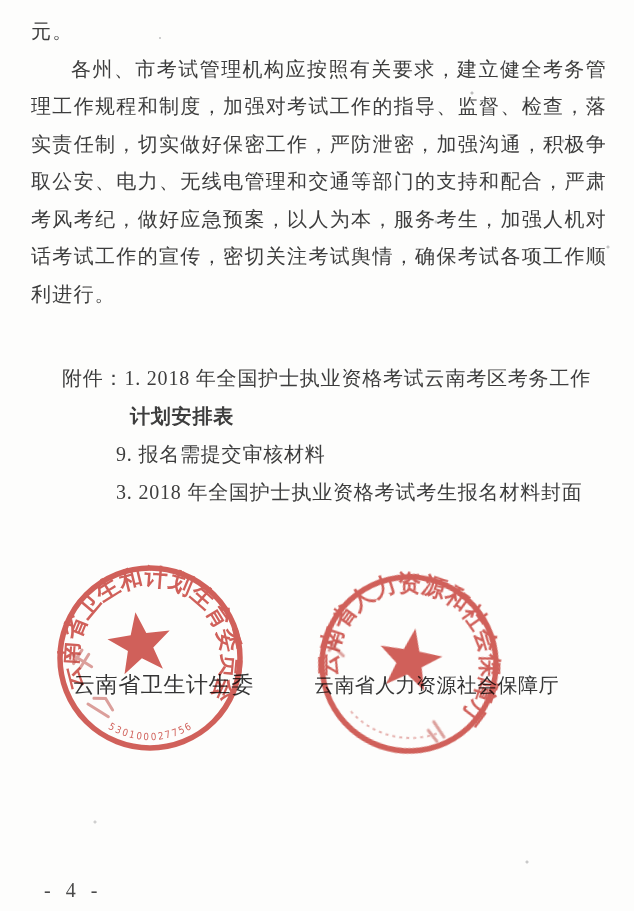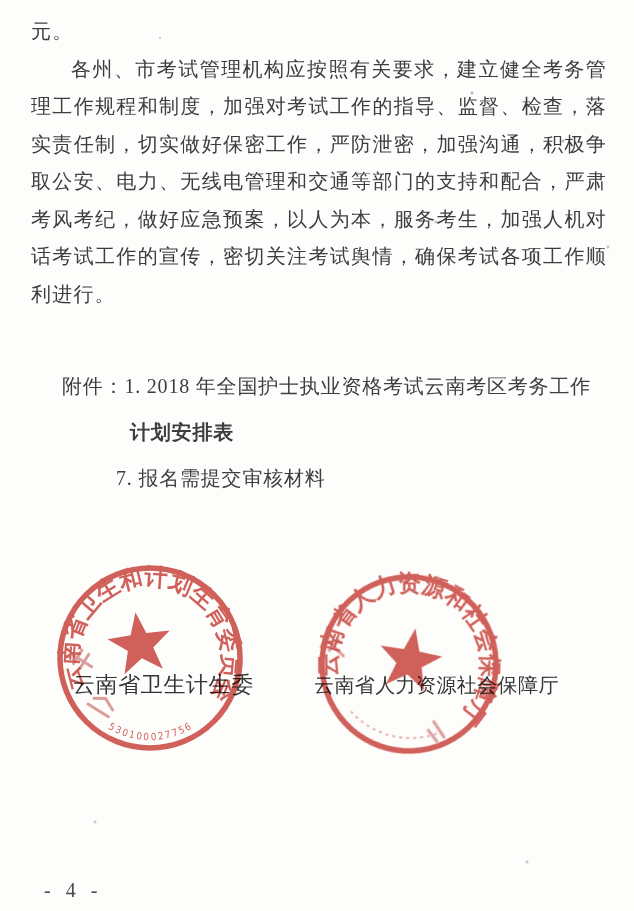--- a/index.html
+++ b/index.html
@@ -23,21 +23,21 @@
     position: absolute; top: 13px; left: 31px; width: 576px;
     font-size: 20px; line-height: 37.5px; letter-spacing: 1.2px;
     text-align: justify;
   }
   .cont-line { text-indent: 0; }
   .para { text-indent: 2em; margin: 0; }
   .attachments {
     position: absolute; top: 359px; left: 62px; width: 545px;
     font-size: 20px; line-height: 38px; letter-spacing: 0.8px;
   }
-  .att-line { white-space: nowrap; margin-top: 8px; }
+  .att-line { white-space: nowrap; }
   .att-line.cont { padding-left: 68px; font-weight: bold; }
   .att-line.item { padding-left: 54px; }
   .sig { position: absolute; white-space: nowrap; color: #353535; margin-left: 24px; }
   .sig-left  { top: 670px; left: 49px;  font-size: 22px; letter-spacing: 0.6px; }
   .sig-right { top: 672px; left: 290px; font-size: 20px; letter-spacing: 0.4px; }
   .date      { top: 708px; left: 331px; font-size: 20px; letter-spacing: 0.5px; }
   .page-number {
     position: absolute; top: 879px; left: 44px;
     font-size: 20px; letter-spacing: 5px; color: #4a4a4a;
   }
@@ -59,21 +59,22 @@
 <div class="page">
 
   <div class="body-text">
     <div class="cont-line">元。</div>
     <p class="para">各州、市考试管理机构应按照有关要求，建立健全考务管理工作规程和制度，加强对考试工作的指导、监督、检查，落实责任制，切实做好保密工作，严防泄密，加强沟通，积极争取公安、电力、无线电管理和交通等部门的支持和配合，严肃考风考纪，做好应急预案，以人为本，服务考生，加强人机对话考试工作的宣传，密切关注考试舆情，确保考试各项工作顺利进行。</p>
   </div>
 
   <div class="attachments">
     <div class="att-line first"><span class="att-label">附件：</span><span>1. 2018 年全国护士执业资格考试云南考区考务工作</span></div>
     <div class="att-line cont">计划安排表</div>
-    <div class="att-line item">7. 报名需提交审核材料</div>
+    <div class="att-line item">9. 报名需提交审核材料</div>
+    <div class="att-line item">3. 2018 年全国护士执业资格考试考生报名材料封面</div>
   </div>
 
   <div class="sig sig-left">云南省卫生计生委</div>
   <div class="sig sig-right">云南省人力资源社会保障厅</div>
 
   <div class="page-number">- 4 -</div>
 
   <svg class="seal seal-left" width="200" height="200" viewBox="0 0 200 200">
     <g fill="#cc4b44" stroke="#cc4b44">
       <circle class="ring" cx="100" cy="100" r="90"></circle>

